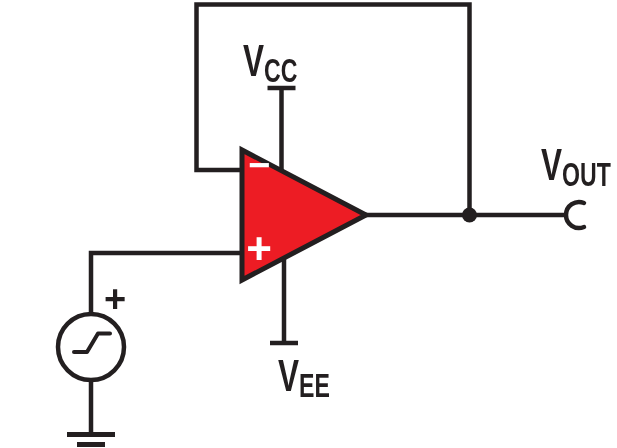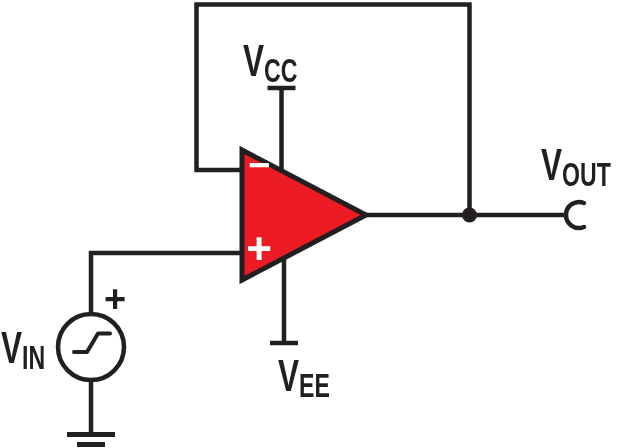--- a/index.html
+++ b/index.html
@@ -74,21 +74,18 @@
   </svg>
 
   <div class="label" style="left:243px; top:38px;">
     <span class="squeeze"><span class="main">V</span><span class="sub">CC</span></span>
   </div>
 
   <div class="label" style="left:256px; top:353px;margin-left:22px;">
     <span class="squeeze"><span class="main">V</span><span class="sub">EE</span></span>
   </div>
 
-  <div class="label" style="left:1px; top:325px;">
-    <span class="squeeze"><span class="main">V</span><span class="sub">IN</span></span>
-  </div>
 
   <div class="label" style="left:541px; top:142px;">
     <span class="squeeze"><span class="main">V</span><span class="sub">OUT</span></span>
   </div>
 
 </div>
 
 </body></html>

